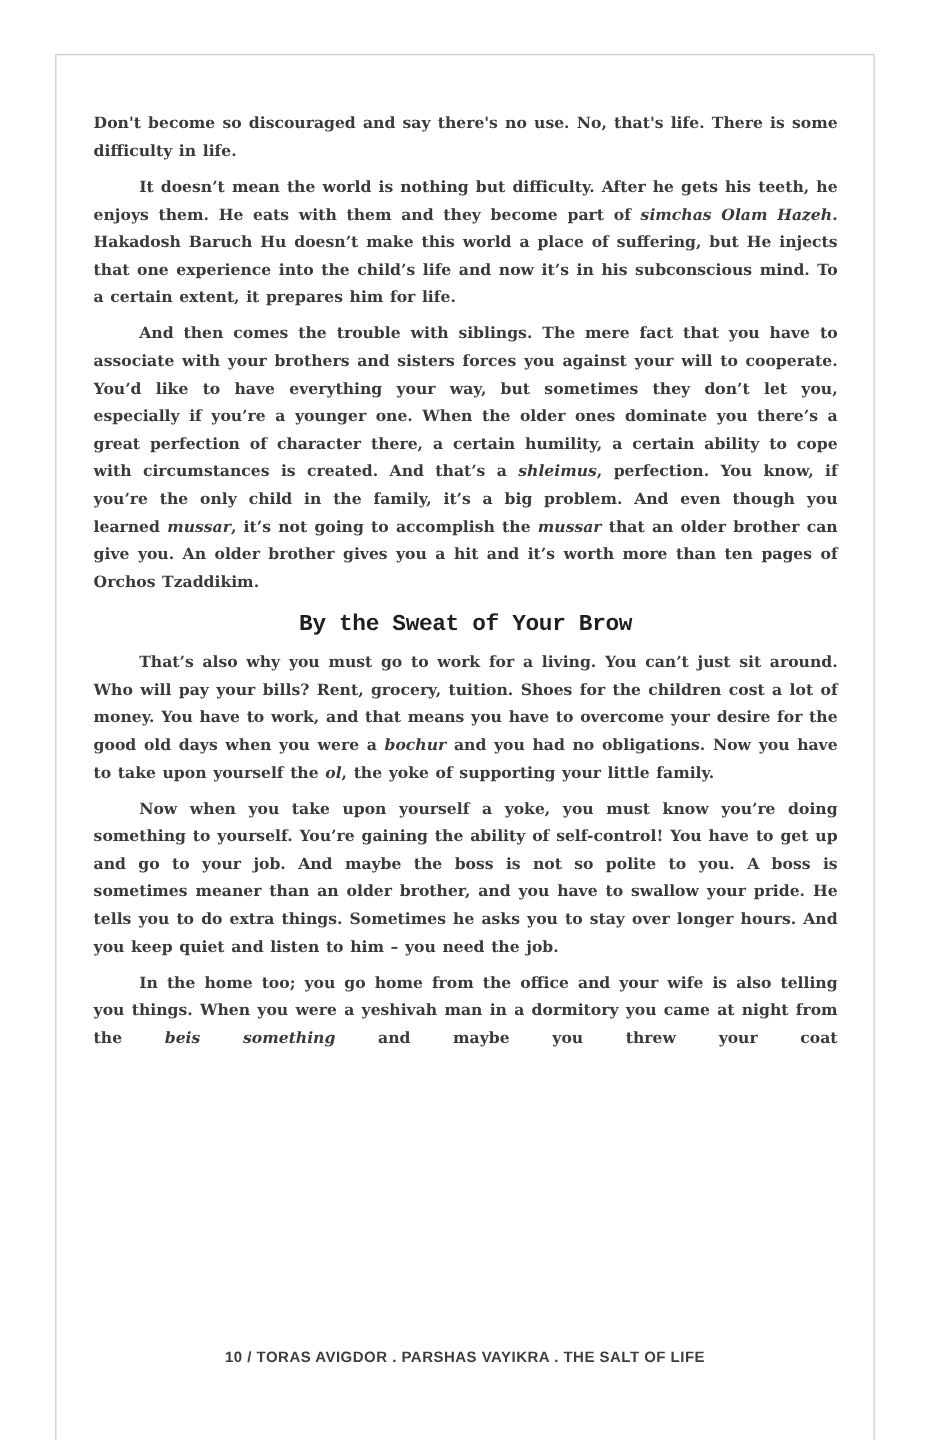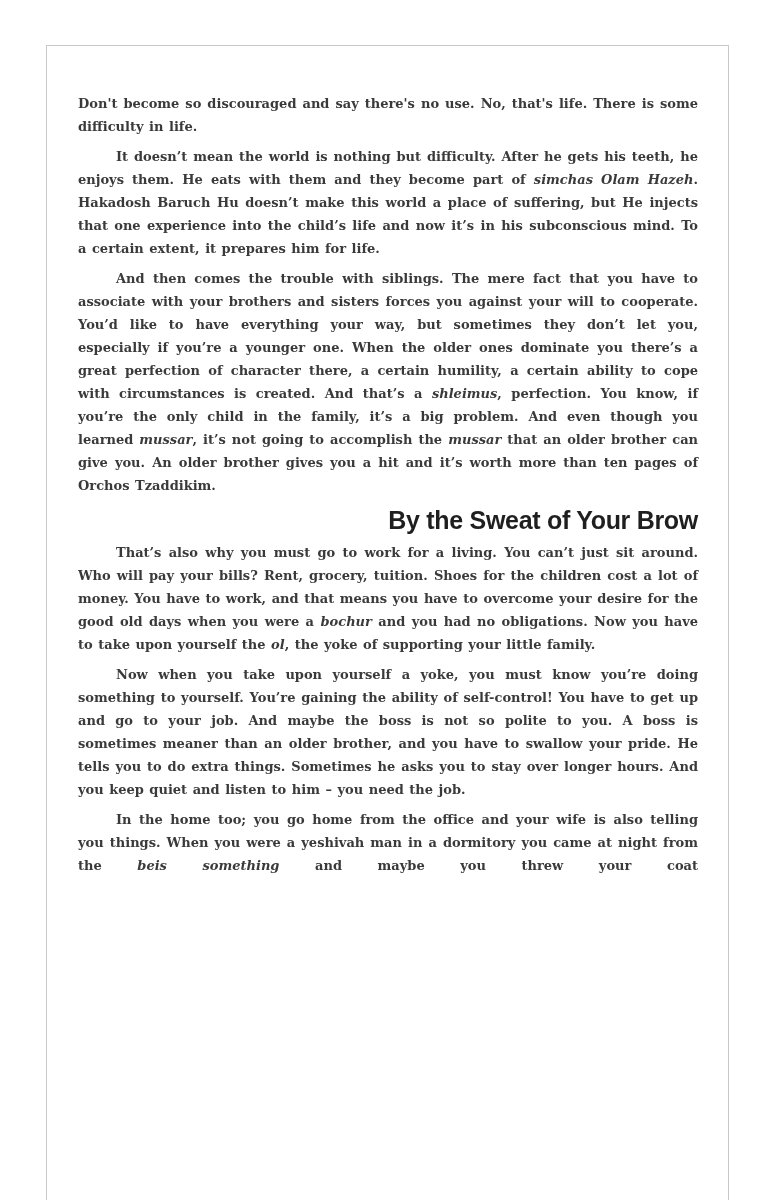--- a/index.html
+++ b/index.html
@@ -36,27 +36,27 @@
     text-justify: inter-word;
     hyphens: none;
     margin-bottom: 7px;
     word-spacing: 1px;
     font-weight: bold;
   }
   .par.indent { text-indent: 38px; }
   .par.continued { text-align-last: justify; margin-bottom: 0; }
   .par em { font-style: italic; }
   .heading {
-    font-family: Liberation Sans, sans-serif;
+    font-family: Liberation Mono, monospace;
     font-weight: 700;
-    font-size: 25px;
+    font-size: 19px;
     line-height: 24px;
     letter-spacing: -0.3px;
     color: var(--heading-color);
-    text-align: right;
+    text-align: center;
     margin: 11px 0 9px 0;
   }
   .page-footer {
     position: absolute;
     left: 0; top: 1078px;
     width: 100%;
     text-align: center;
     font-family: "Liberation Sans", sans-serif;
     font-weight: 700;
     font-size: 12.5px;
@@ -71,13 +71,14 @@
 <article class="page-frame">
   <div class="content">
     <p class="par"><span>Don't become so discouraged and say there's no use. No, that's life. There is some difficulty in life.</span></p>
     <p class="par indent"><span>It doesn’t mean the world is nothing but difficulty. After he gets his teeth, he enjoys them. He eats with them and they become part of </span><em>simchas Olam Hazeh</em><span>. Hakadosh Baruch Hu doesn’t make this world a place of suffering, but He injects that one experience into the child’s life and now it’s in his subconscious mind. To a certain extent, it prepares him for life.</span></p>
     <p class="par indent"><span>And then comes the trouble with siblings. The mere fact that you have to associate with your brothers and sisters forces you against your will to cooperate. You’d like to have everything your way, but sometimes they don’t let you, especially if you’re a younger one. When the older ones dominate you there’s a great perfection of character there, a certain humility, a certain ability to cope with circumstances is created. And that’s a </span><em>shleimus</em><span>, perfection. You know, if you’re the only child in the family, it’s a big problem. And even though you learned </span><em>mussar</em><span>, it’s not going to accomplish the </span><em>mussar</em><span> that an older brother can give you. An older brother gives you a hit and it’s worth more than ten pages of Orchos Tzaddikim.</span></p>
     <h2 class="heading">By the Sweat of Your Brow</h2>
     <p class="par indent"><span>That’s also why you must go to work for a living. You can’t just sit around. Who will pay your bills? Rent, grocery, tuition. Shoes for the children cost a lot of money. You have to work, and that means you have to overcome your desire for the good old days when you were a </span><em>bochur</em><span> and you had no obligations. Now you have to take upon yourself the </span><em>ol</em><span>, the yoke of supporting your little family.</span></p>
     <p class="par indent"><span>Now when you take upon yourself a yoke, you must know you’re doing something to yourself. You’re gaining the ability of self-control! You have to get up and go to your job. And maybe the boss is not so polite to you. A boss is sometimes meaner than an older brother, and you have to swallow your pride. He tells you to do extra things. Sometimes he asks you to stay over longer hours. And you keep quiet and listen to him – you need the job.</span></p>
     <p class="par indent continued"><span>In the home too; you go home from the office and your wife is also telling you things. When you were a yeshivah man in a dormitory you came at night from the </span><em>beis something</em><span> and maybe you threw your coat</span></p>
   </div>
+  <footer class="page-footer">10 / TORAS AVIGDOR . PARSHAS VAYIKRA . THE SALT OF LIFE</footer>
 </article>
 
 </body></html>

